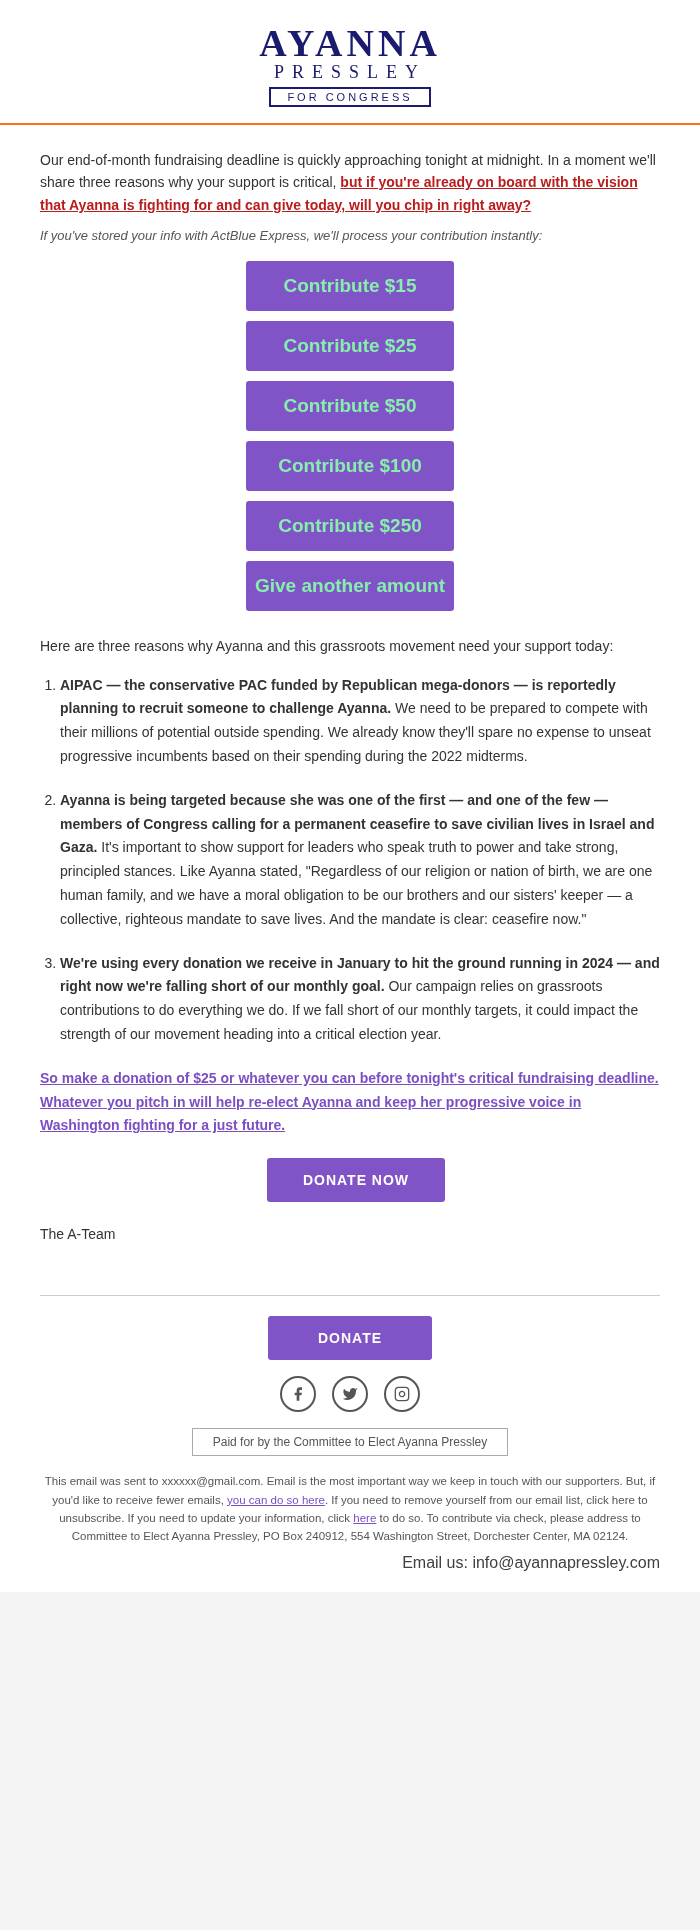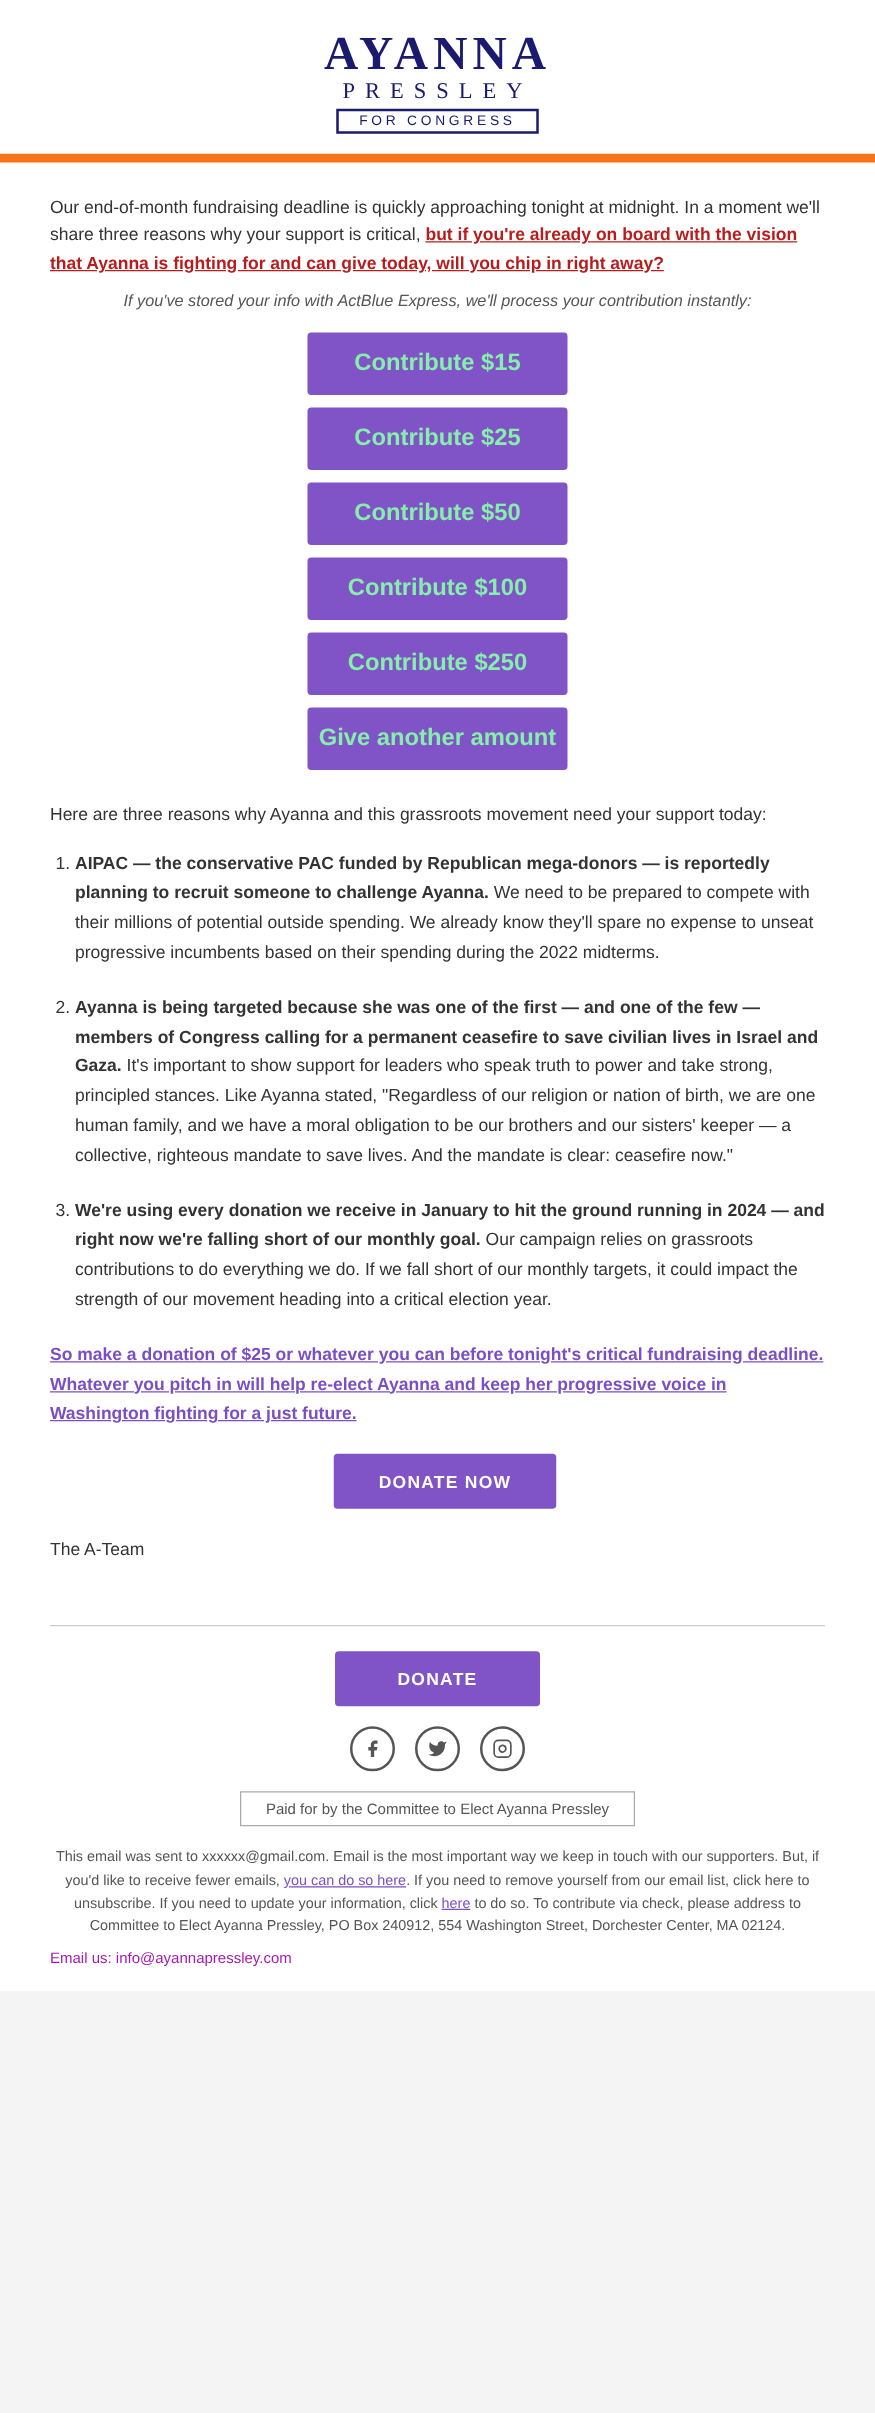--- a/index.html
+++ b/index.html
@@ -12,21 +12,21 @@
       justify-content: center;
     }
     .email-wrapper {
       width: 700px;
       background: #ffffff;
       padding: 0;
     }
     .header {
       text-align: center;
       padding: 24px 40px 16px;
-      border-bottom: 7px solid #f97316;
+      border-bottom: 2px solid #f97316;
     }
     .logo-ayanna {
       font-size: 38px;
       font-weight: 900;
       letter-spacing: 4px;
       color: #1a1a6e;
       line-height: 1;
       font-family: Georgia, serif;
     }
     .logo-pressley {
@@ -57,21 +57,21 @@
     }
     .intro-link {
       color: #b91c1c;
       text-decoration: underline;
       font-weight: bold;
     }
     .actblue-note {
       font-style: italic;
       font-size: 13px;
       color: #555;
-      text-align: center;
+      text-align: left;
       margin: 12px 0 18px;
     }
     .donate-buttons {
       display: flex;
       flex-direction: column;
       align-items: center;
       gap: 10px;
       margin-bottom: 24px;
     }
     .donate-btn {
@@ -191,23 +191,23 @@
       font-size: 11.5px;
       color: #555;
       line-height: 1.6;
       text-align: center;
     }
     .footer-legal a {
       color: #7b4fc3;
       text-decoration: underline;
     }
     .footer-email {
-      font-size: 12px;
-      color: #a21caf;
-      text-align: left;
+      font-size: 16px;
+      color: #404040;
+      text-align: right;
       margin-top: 8px;
     }
   </style>
 </head>
 <body>
 
 <div class="email-wrapper">
 
   <div class="header">
     <div class="logo-ayanna">AYANNA</div>

